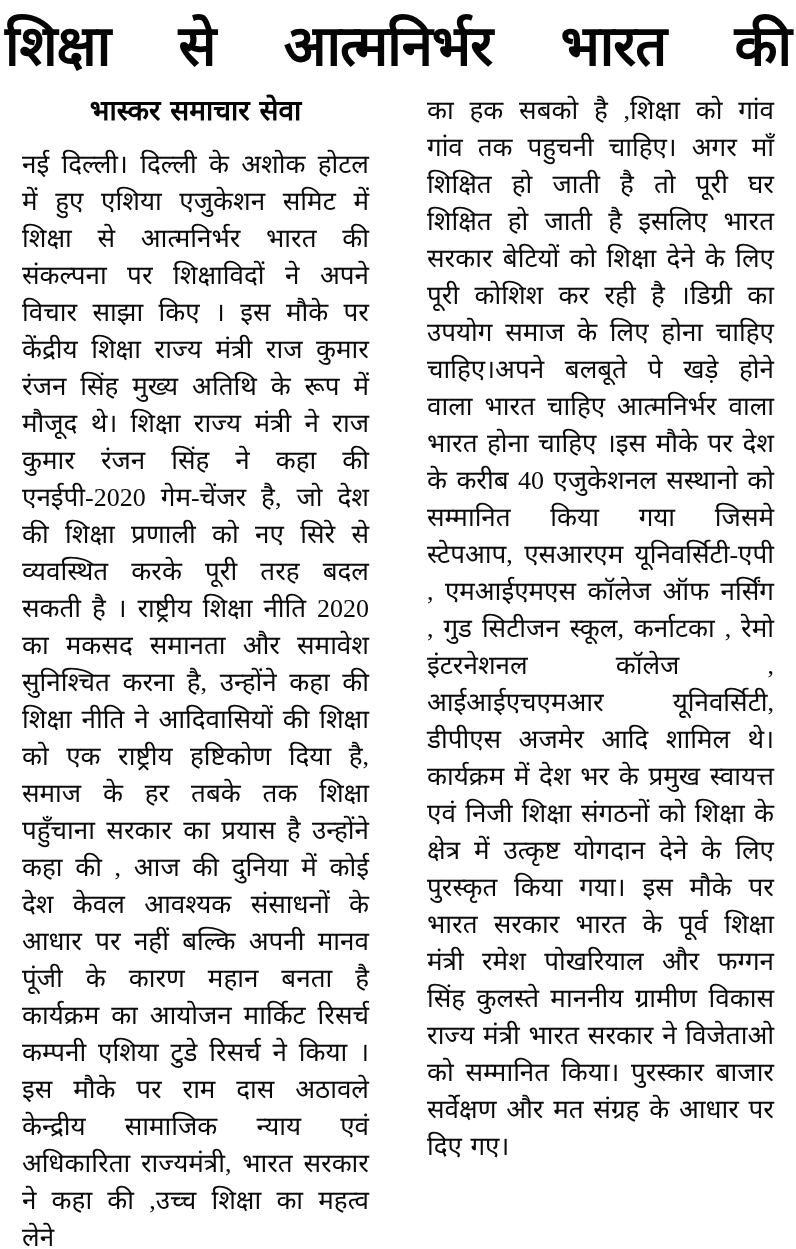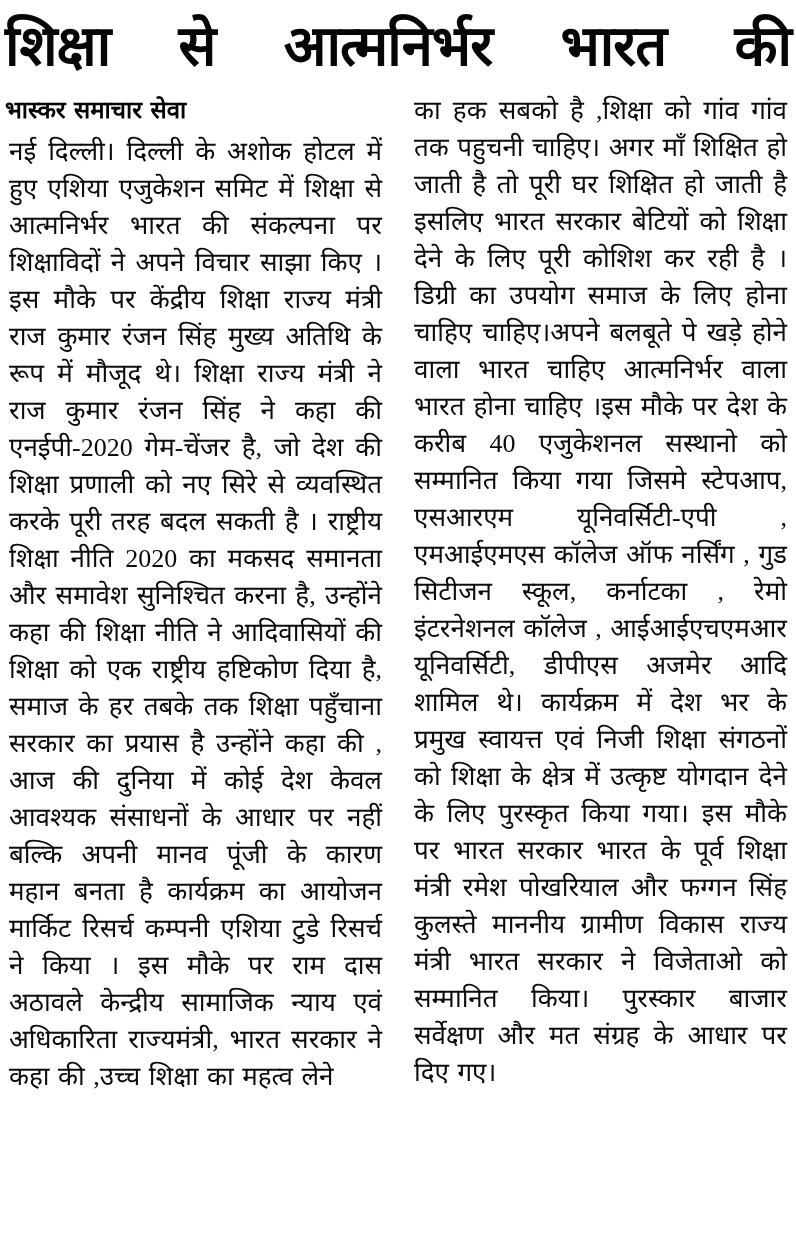--- a/index.html
+++ b/index.html
@@ -38,29 +38,30 @@
   .columns {
     display: flex;
     gap: 24px;
     margin-top: 8px;
   }
   .col {
     flex: 1 1 0;
     min-width: 0;
   }
   .byline {
+    text-align: center;
     font-family: "DejaVu Sans", sans-serif;
     font-weight: 800;
-    font-size: 24px;
+    font-size: 28px;
     line-height: 37px;
     margin: 0 0 2px 0;
     color: #050505;
   }
   .body-text {
-    margin: 4px;
+    margin: 17px;
     font-size: 26px;
     line-height: 37px;
     text-align: justify;
     word-spacing: 2px;
     color: #0b0b0b;
   }
   .col-right .body-text {
     margin-top: 0;
   }
 </style>

